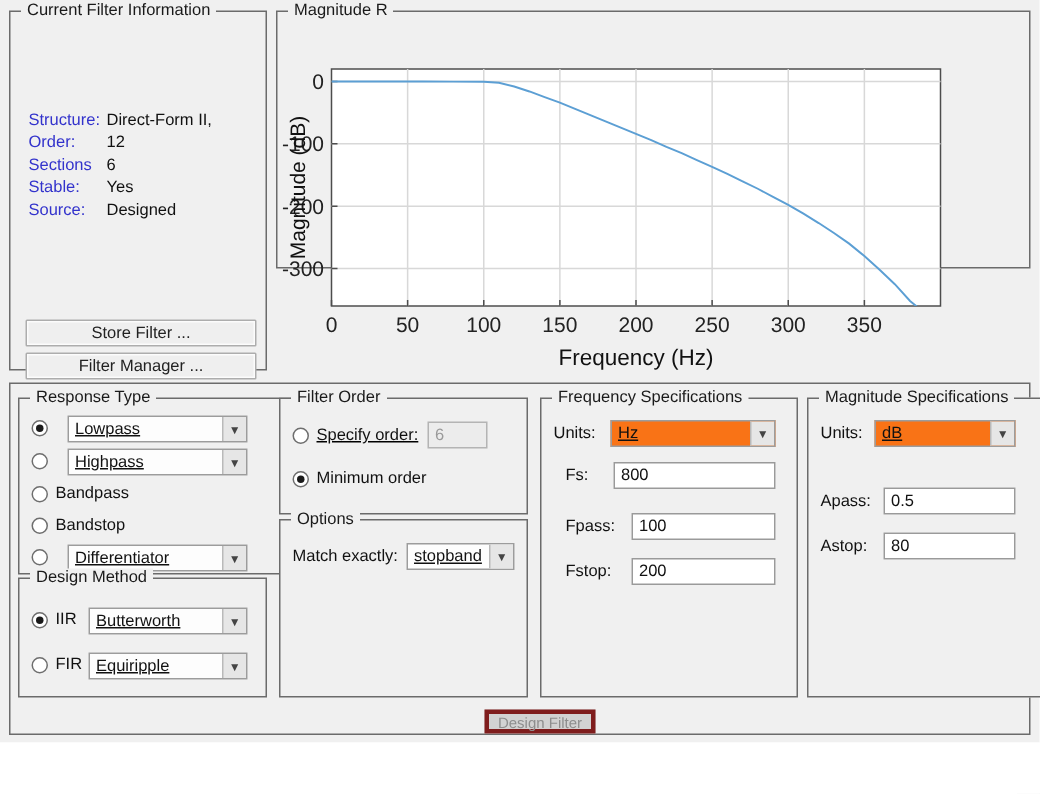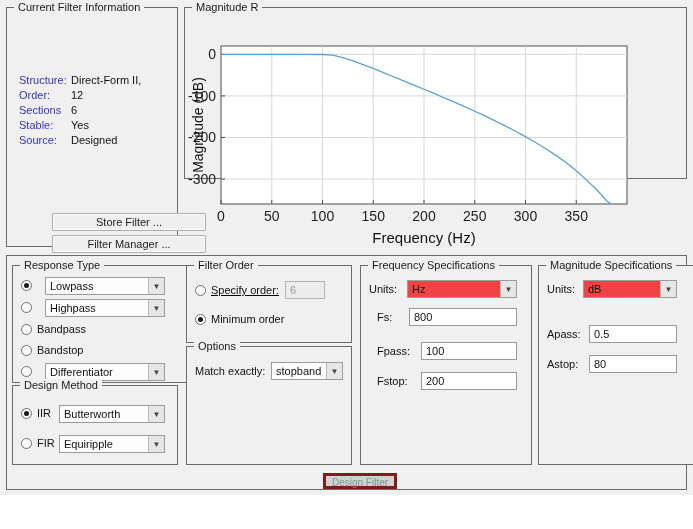--- a/index.html
+++ b/index.html
@@ -44,21 +44,21 @@
     position:absolute;
     background:#efefef;
     border:1px solid #adadad;
     border-radius:1px;
     font-size:11px;
     color:#222;
     text-align:center;
     line-height:16px;
     height:18px;
   }
-  .btn.shadow { box-shadow: inset 0 0 0 1px #fcfcfc; margin-left: 35px; }
+  .btn.shadow { box-shadow: inset 0 0 0 1px #fcfcfc; }
   #store-filter-btn  { left:10px; top:205px; width:154px; }
   #filter-manager-btn{ left:10px; top:227px; width:154px; }
 
   
   #magnitude-panel { left:184px; top:7px; width:503px; height:172px; }
   #plot-area { position:absolute; left:0; top:0; width:503px; height:240px; }
   #plot-svg { display:block; }
 
   
   #bottom-bar {
@@ -84,28 +84,29 @@
     width:5px; height:5px; border-radius:50%; background:#1a1a1a;
   }
   .radio-label { margin-left:5px; font-size:11px; color:#111; white-space:nowrap; }
 
   .combo {
     position:relative; background:#fdfdfd;
     border:1px solid #9c9c9c; height:18px;
     display:flex; align-items:center;
     font-size:11px; color:#111;
     padding-left:4px;
+    text-decoration:underline;
   }
   .combo .caret {
     position:absolute; right:0; top:0; bottom:0; width:16px;
     background:#e6e6e6; border-left:1px solid #b9b9b9;
     display:flex; align-items:center; justify-content:center;
     font-size:8px; color:#444;
   }
-  .combo.plainbg { background:#ef4444; }
+  .combo.plainbg { background:#f97316; }
 
   .txtfield {
     position:absolute; background:#fff;
     border:1px solid #9a9a9a; height:18px;
     display:flex; align-items:center;
     padding-left:4px; font-size:11px; color:#111;
   }
   .txtfield.disabled { background:#ececec; color:#9a9a9a; border-color:#b4b4b4; }
 
   .fieldlabel { position:absolute; font-size:11px; color:#111; }

